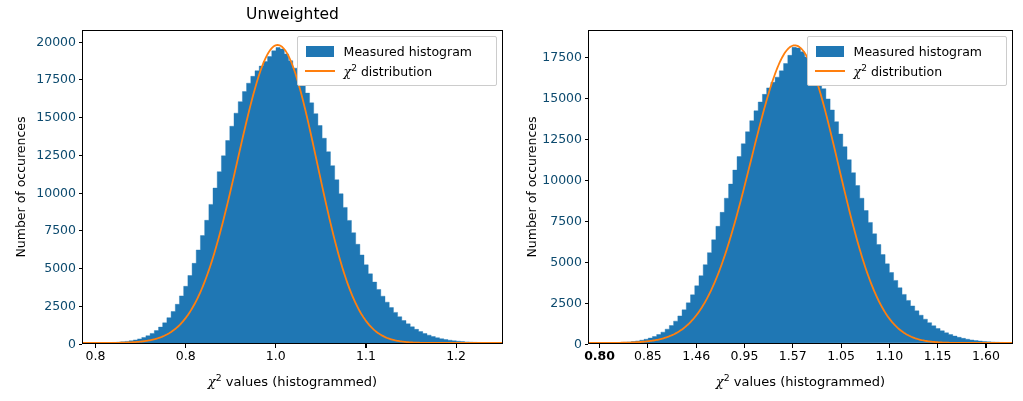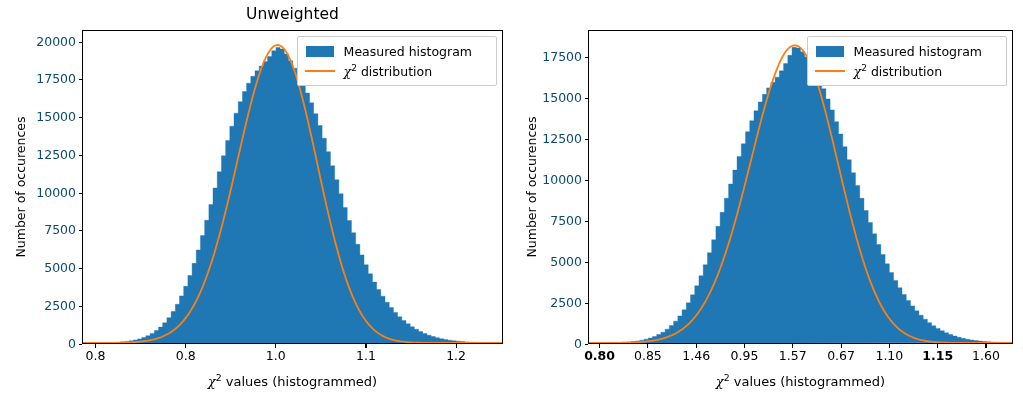--- a/index.html
+++ b/index.html
@@ -259,25 +259,25 @@
         <div class="xtick-label" style="left: 88.5909px; top: 349px; font-weight: bold;">0.80</div>
         <div class="tick-mark x" style="left: 88.0909px; top: 344px;"></div>
         <div class="xtick-label" style="left: 136.886px; top: 349px;">0.85</div>
         <div class="tick-mark x" style="left: 136.386px; top: 344px;"></div>
         <div class="xtick-label" style="left: 185.182px; top: 349px;">1.46</div>
         <div class="tick-mark x" style="left: 184.682px; top: 344px;"></div>
         <div class="xtick-label" style="left: 233.477px; top: 349px;">0.95</div>
         <div class="tick-mark x" style="left: 232.977px; top: 344px;"></div>
         <div class="xtick-label" style="left: 281.773px; top: 349px;">1.57</div>
         <div class="tick-mark x" style="left: 281.273px; top: 344px;"></div>
-        <div class="xtick-label" style="left: 330.068px; top: 349px;">0.67</div>
+        <div class="xtick-label" style="left: 330.068px; top: 349px;">1.05</div>
         <div class="tick-mark x" style="left: 329.568px; top: 344px;"></div>
         <div class="xtick-label" style="left: 378.364px; top: 349px;">1.10</div>
         <div class="tick-mark x" style="left: 377.864px; top: 344px;"></div>
-        <div class="xtick-label" style="left: 426.659px; top: 349px; font-weight: bold;">1.15</div>
+        <div class="xtick-label" style="left: 426.659px; top: 349px;">1.15</div>
         <div class="tick-mark x" style="left: 426.159px; top: 344px;"></div>
         <div class="xtick-label" style="left: 474.955px; top: 349px;">1.60</div>
         <div class="tick-mark x" style="left: 474.455px; top: 344px;"></div>
       </div>
 
     <div class="xlabel" id="xlabel-right" style="left: 77px; width: 425px; top: 369px;">
       <span class="mathvar">χ</span><span class="sup">2</span><span> values (histogrammed)</span>
     </div>
 
     <div class="ylabel" id="ylabel-right" style="left: 14px; top: 187px; transform: rotate(-90deg) translate(-50%, 0px);">Number of occurences</div>

